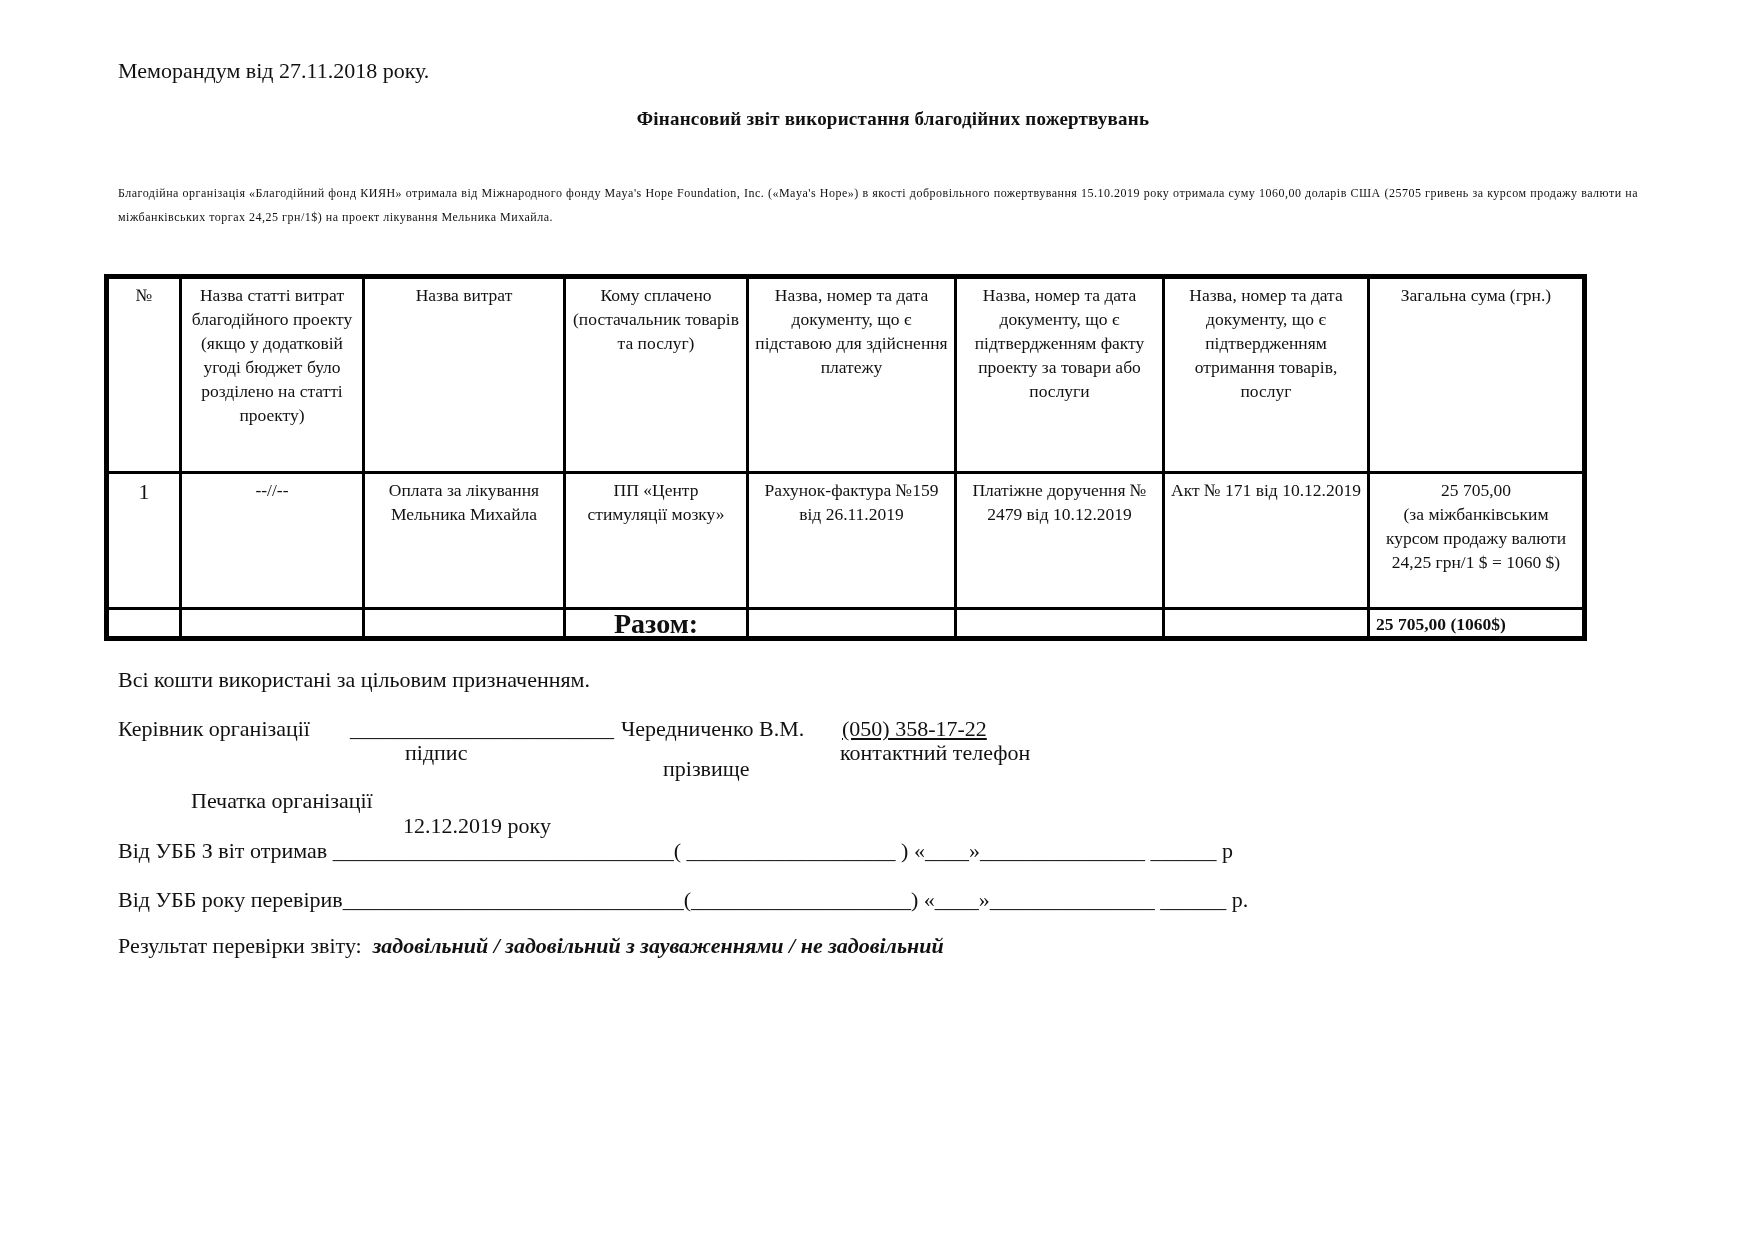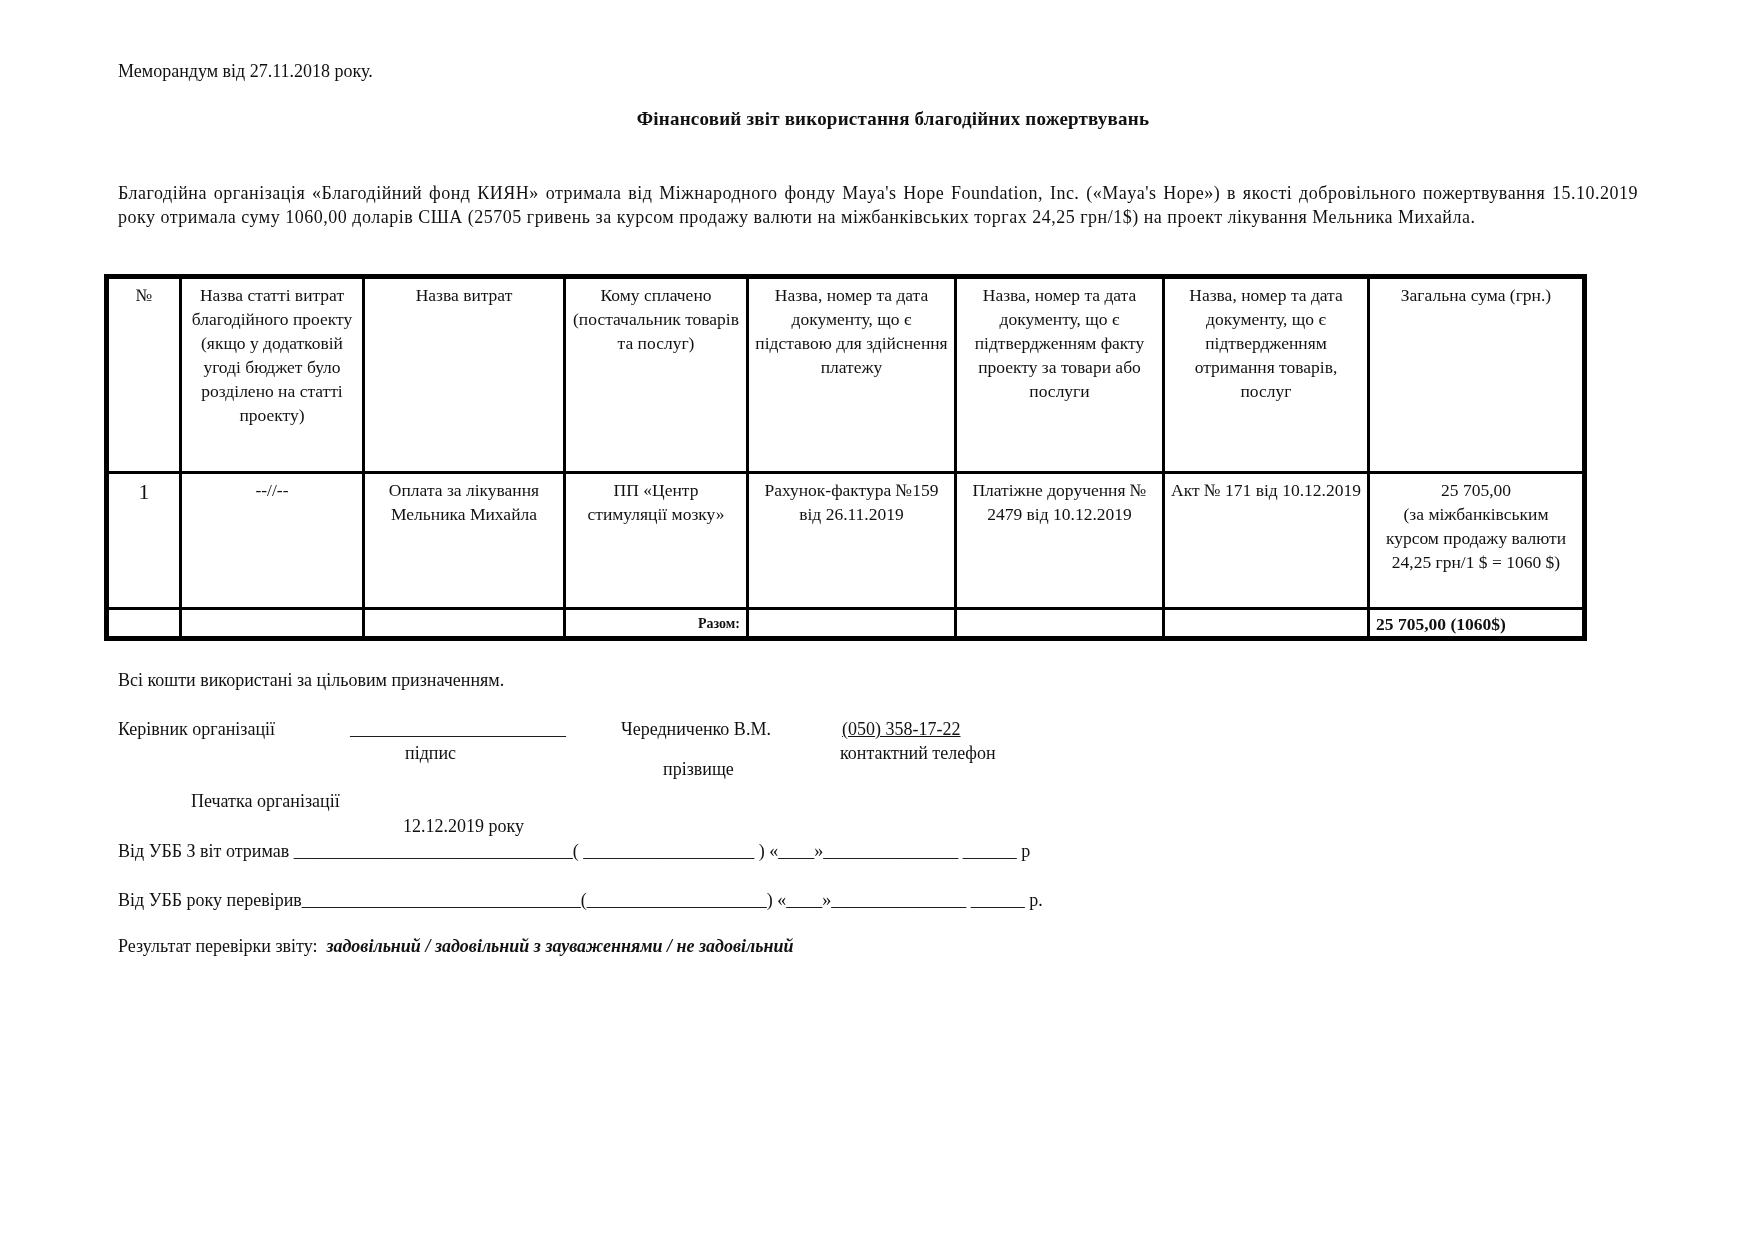--- a/index.html
+++ b/index.html
@@ -2,48 +2,48 @@
 <html><head>
 <meta charset="utf-8">
 <style>
   html, body { margin: 0; padding: 0; background: #ffffff; }
   body {
     width: 1754px; height: 1240px; position: relative; overflow: hidden;
     font-family: "Liberation Serif", "DejaVu Serif", serif;
     color: #111111;
   }
   .abs { position: absolute; white-space: nowrap; }
-  .t18 { font-size: 18px; line-height: 22px; }
+  .t18 { font-size: 22px; line-height: 22px; }
   .memo { left: 118px; top: 60px; }
   .title { left: 16px; width: 1754px; top: 108px; text-align: center; font-weight: bold; font-size: 19px; letter-spacing: 0.2px; }
   .title span { position: relative; left: 0px; }
   .para {
     position: absolute; left: 118px; top: 181px; width: 1520px;
-    font-size: 18px; line-height: 24px; text-align: justify; letter-spacing: 0.5px; font-family: Liberation Serif, serif;
+    font-size: 12px; line-height: 24px; text-align: justify; letter-spacing: 0.5px; font-family: Liberation Serif, serif;
   }
   
   .tbl {
     position: absolute; left: 104px; top: 274px;
     border-collapse: collapse;
     border: 5px solid #000;
     font-size: 17.5px; line-height: 24px;
   }
   .tbl td {
     border: 3px solid #000;
     vertical-align: top;
     text-align: center;
     padding: 4px 6px 0 6px;
     box-sizing: border-box;
   }
   .tbl tr.head td { height: 196px; }
   .tbl tr.data td { height: 136px; }
   .tbl tr.total td { height: 30px; padding-top: 2px; }
   .tbl td.num-cell { font-size: 22px; padding-top: 6px; }
   .tbl td.left { text-align: center; }
-  .tbl td.razom { font-weight: bold; font-size: 14px; text-align: right; padding-top: 2px; }
+  .tbl td.razom { font-weight: bold; font-size: 28px; text-align: center; padding-top: 2px; }
   .tbl td.bold { font-weight: bold; text-align: left; }
   .ml { display: block; }
   .under { text-decoration: underline; }
   .italic-bold { font-style: italic; font-weight: bold; }
 </style>
 </head>
 <body>
 
 <div class="abs t18 memo">Меморандум від 27.11.2018 року.</div>
 

